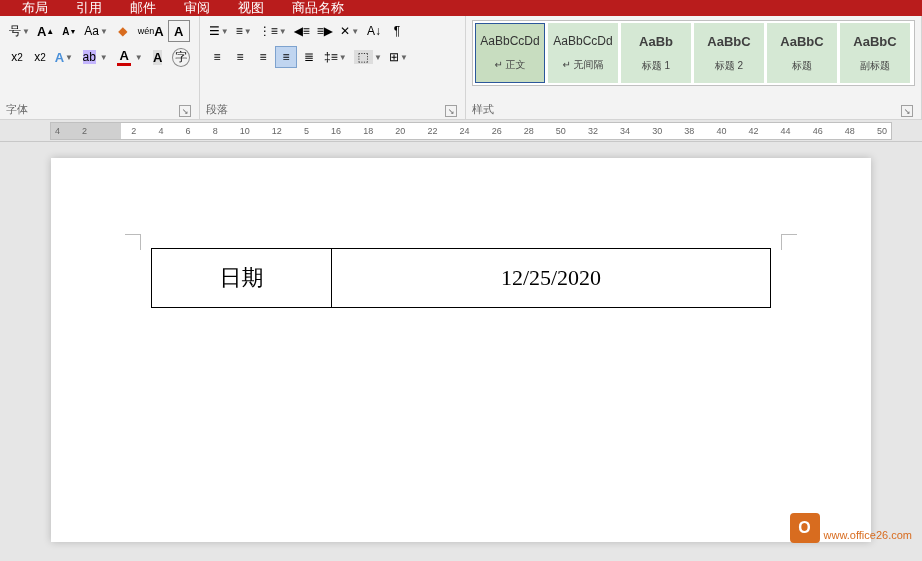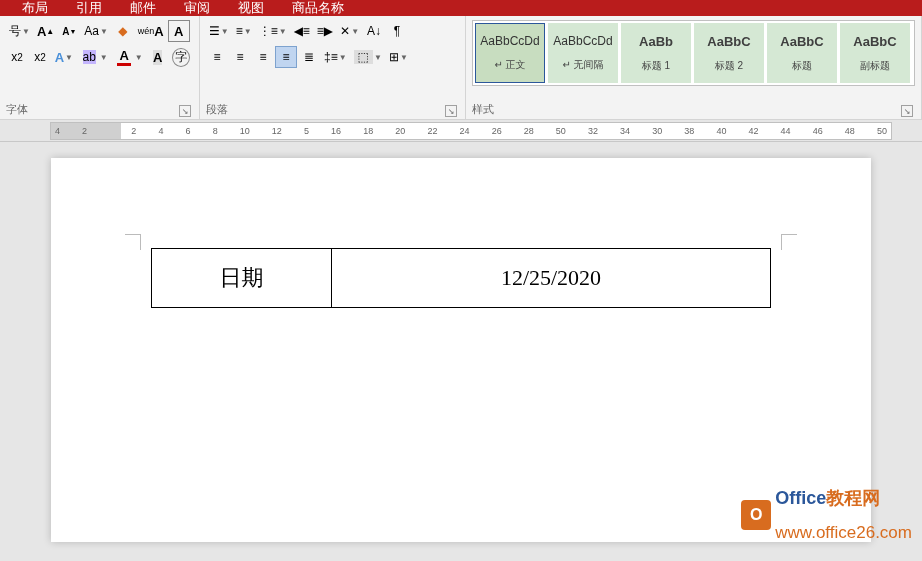--- a/index.html
+++ b/index.html
@@ -46,21 +46,21 @@
     .corner.tr { top: 76px; right: 74px; border-right: 1px solid #bbb; border-bottom: 1px solid #bbb; transform: rotate(180deg); }
     
     .doc-table { border-collapse: collapse; width: 620px; margin: 0 auto; }
     .doc-table td { border: 1.5px solid #000; padding: 14px 18px; font-family: "SimSun", serif; font-size: 22px; text-align: center; }
     .doc-table td:first-child { width: 180px; }
     
     .watermark { position: absolute; bottom: 8px; right: 10px; display: flex; align-items: center; gap: 4px; }
     .wm-icon { width: 30px; height: 30px; background: #d86c1f; border-radius: 4px; display: flex; align-items: center; justify-content: center; color: #fff; font-weight: bold; font-size: 16px; }
     .wm-text1 { font-size: 18px; font-weight: bold; }
     .wm-text1 .b { color: #2b579a; } .wm-text1 .o { color: #d86c1f; }
-    .wm-text2 { font-size: 17px; color: #d86c1f; margin-top: 13px; }
+    .wm-text2 { font-size: 11px; color: #d86c1f; margin-top: 13px; }
     
     .font-color-btn { display: inline-flex; flex-direction: column; align-items: center; width: 20px; }
     .font-color-bar { width: 14px; height: 3px; }
     .icon-letter { font-weight: bold; font-size: 13px; }
   </style>
 </head>
 <body>
 
 <div class="menubar">
   <div class="menubar-item">布局</div>
@@ -249,17 +249,16 @@
           <tr>
         <td>日期</td>
         <td>12/25/2020</td>
       </tr>
     </tbody>
       </table>
   </div>
   <div class="watermark">
     <div class="wm-icon">O</div>
     <div>
-      <div class="wm-text1"><span class="b">Office</span><span class="o">教程网</span></div>
       <div class="wm-text2">www.office26.com</div>
     </div>
   </div>
 </div>
 
 </body></html>

